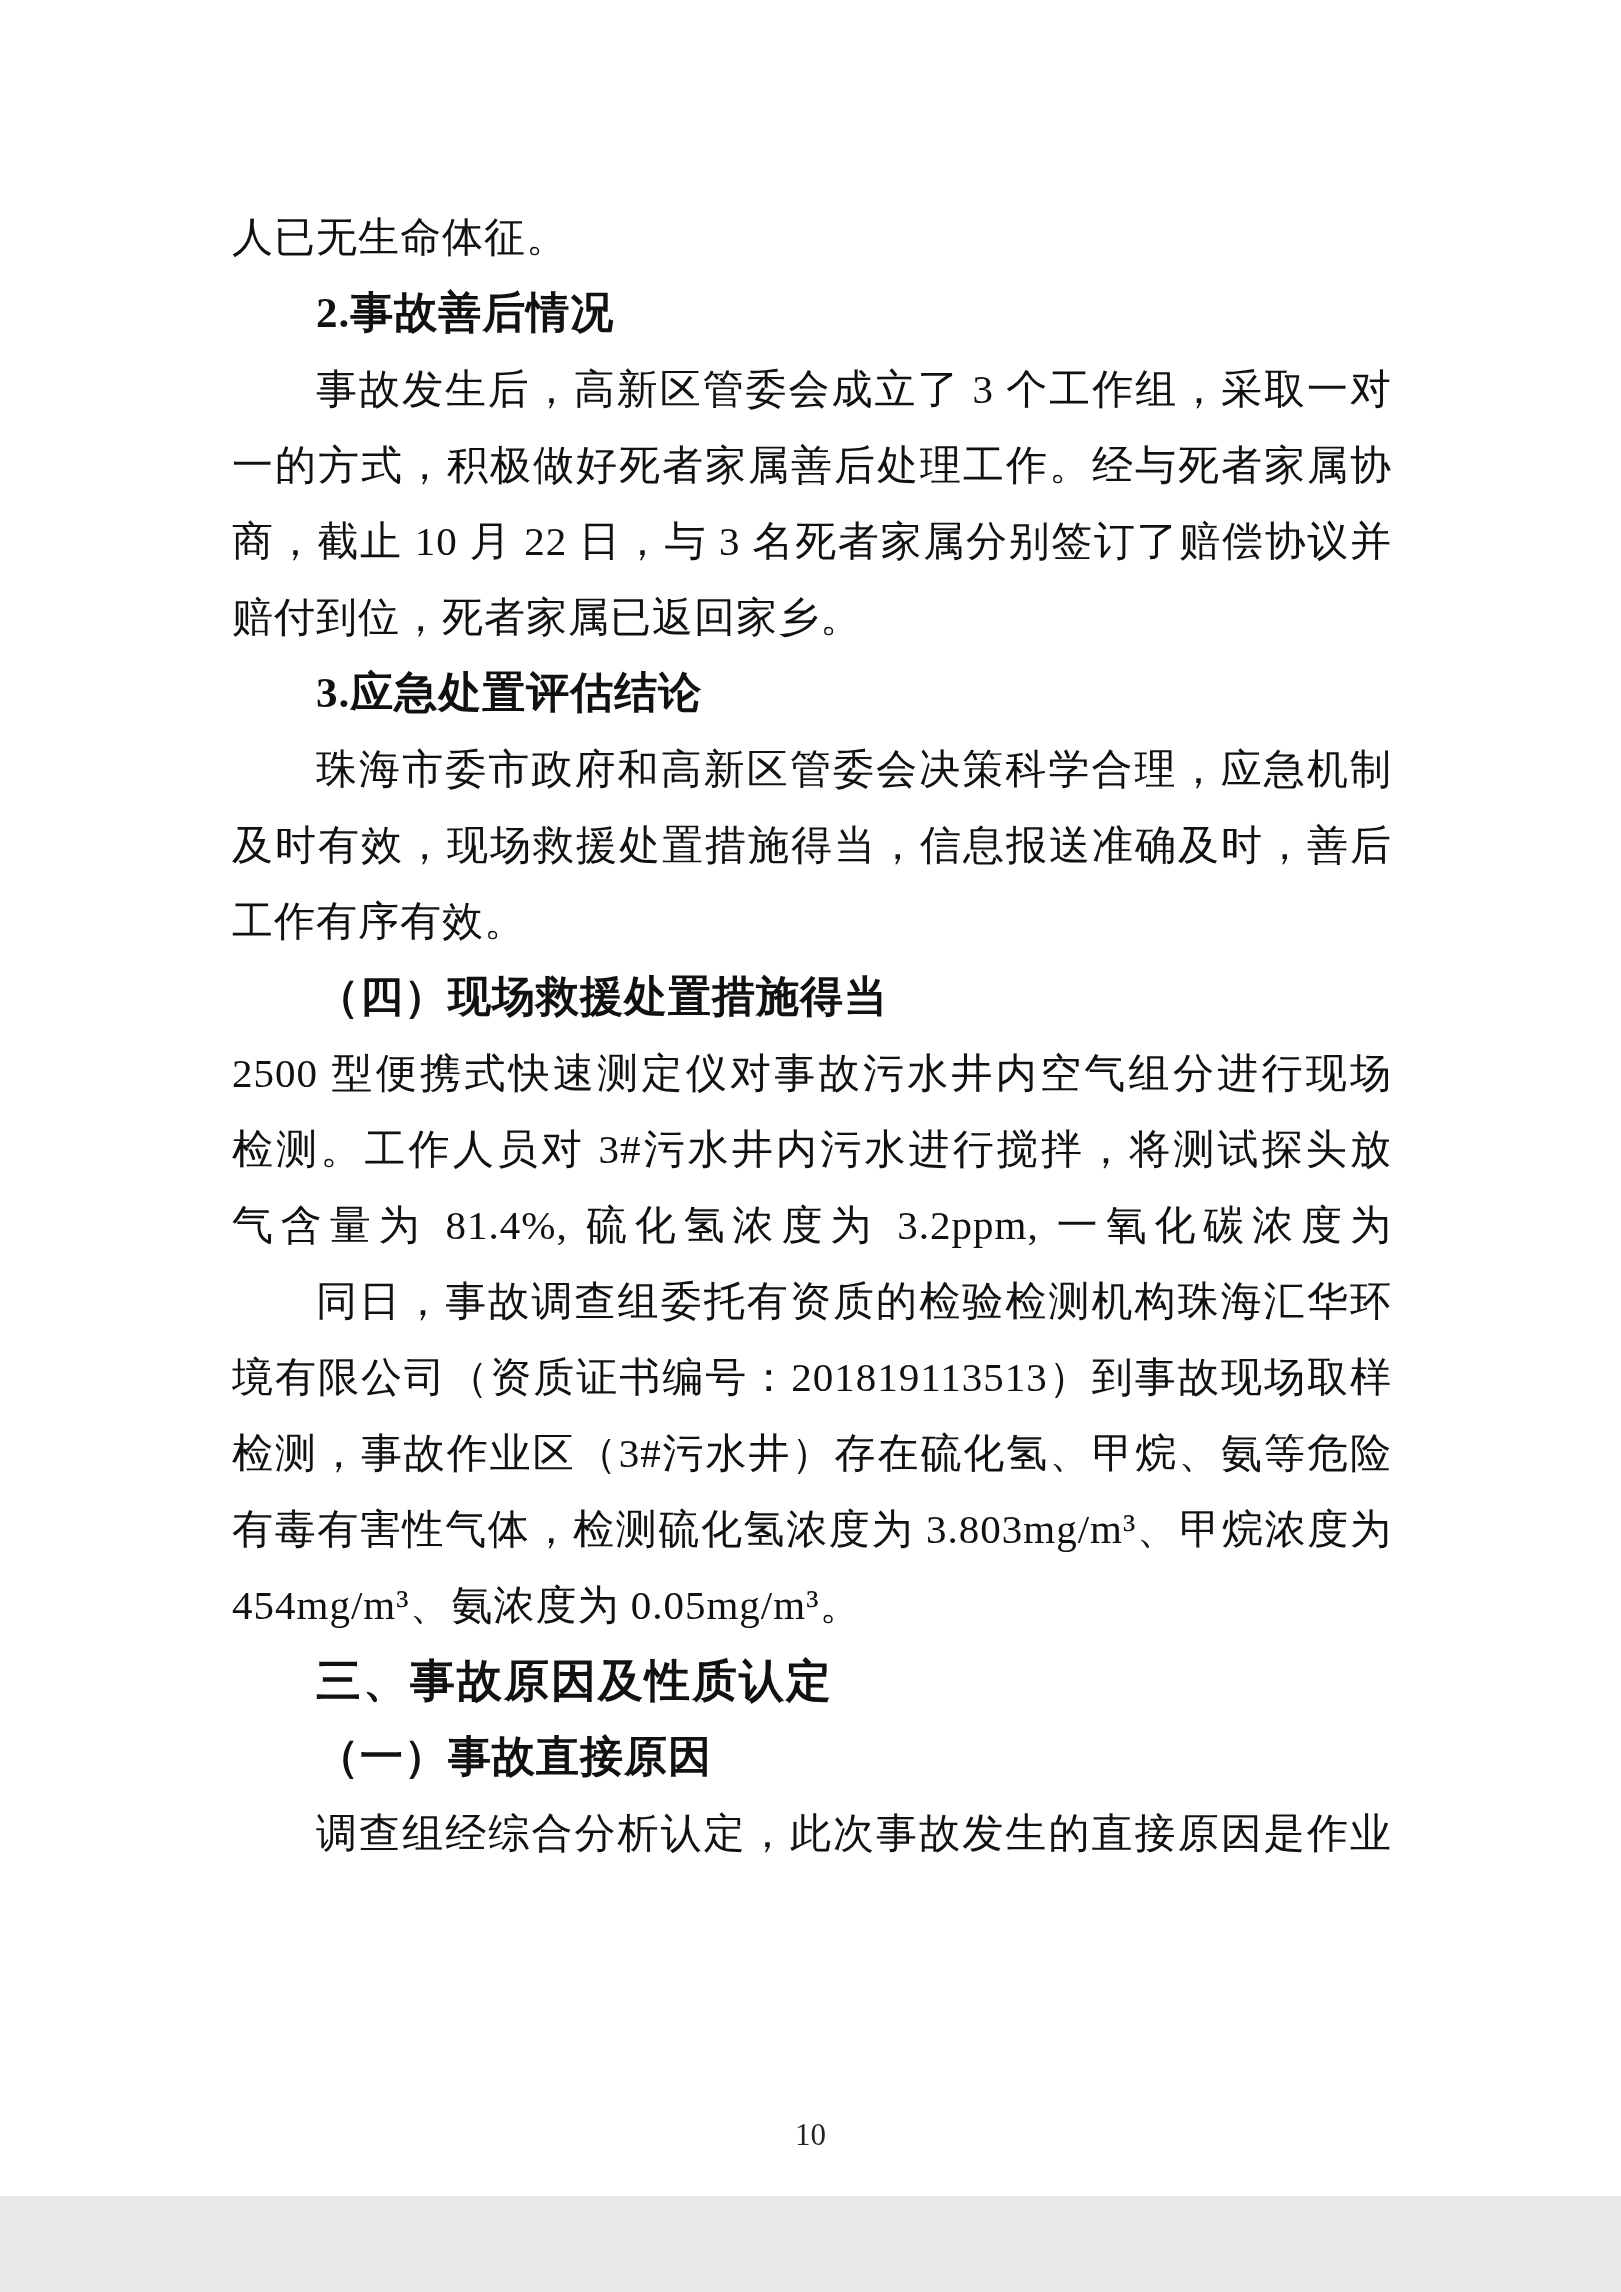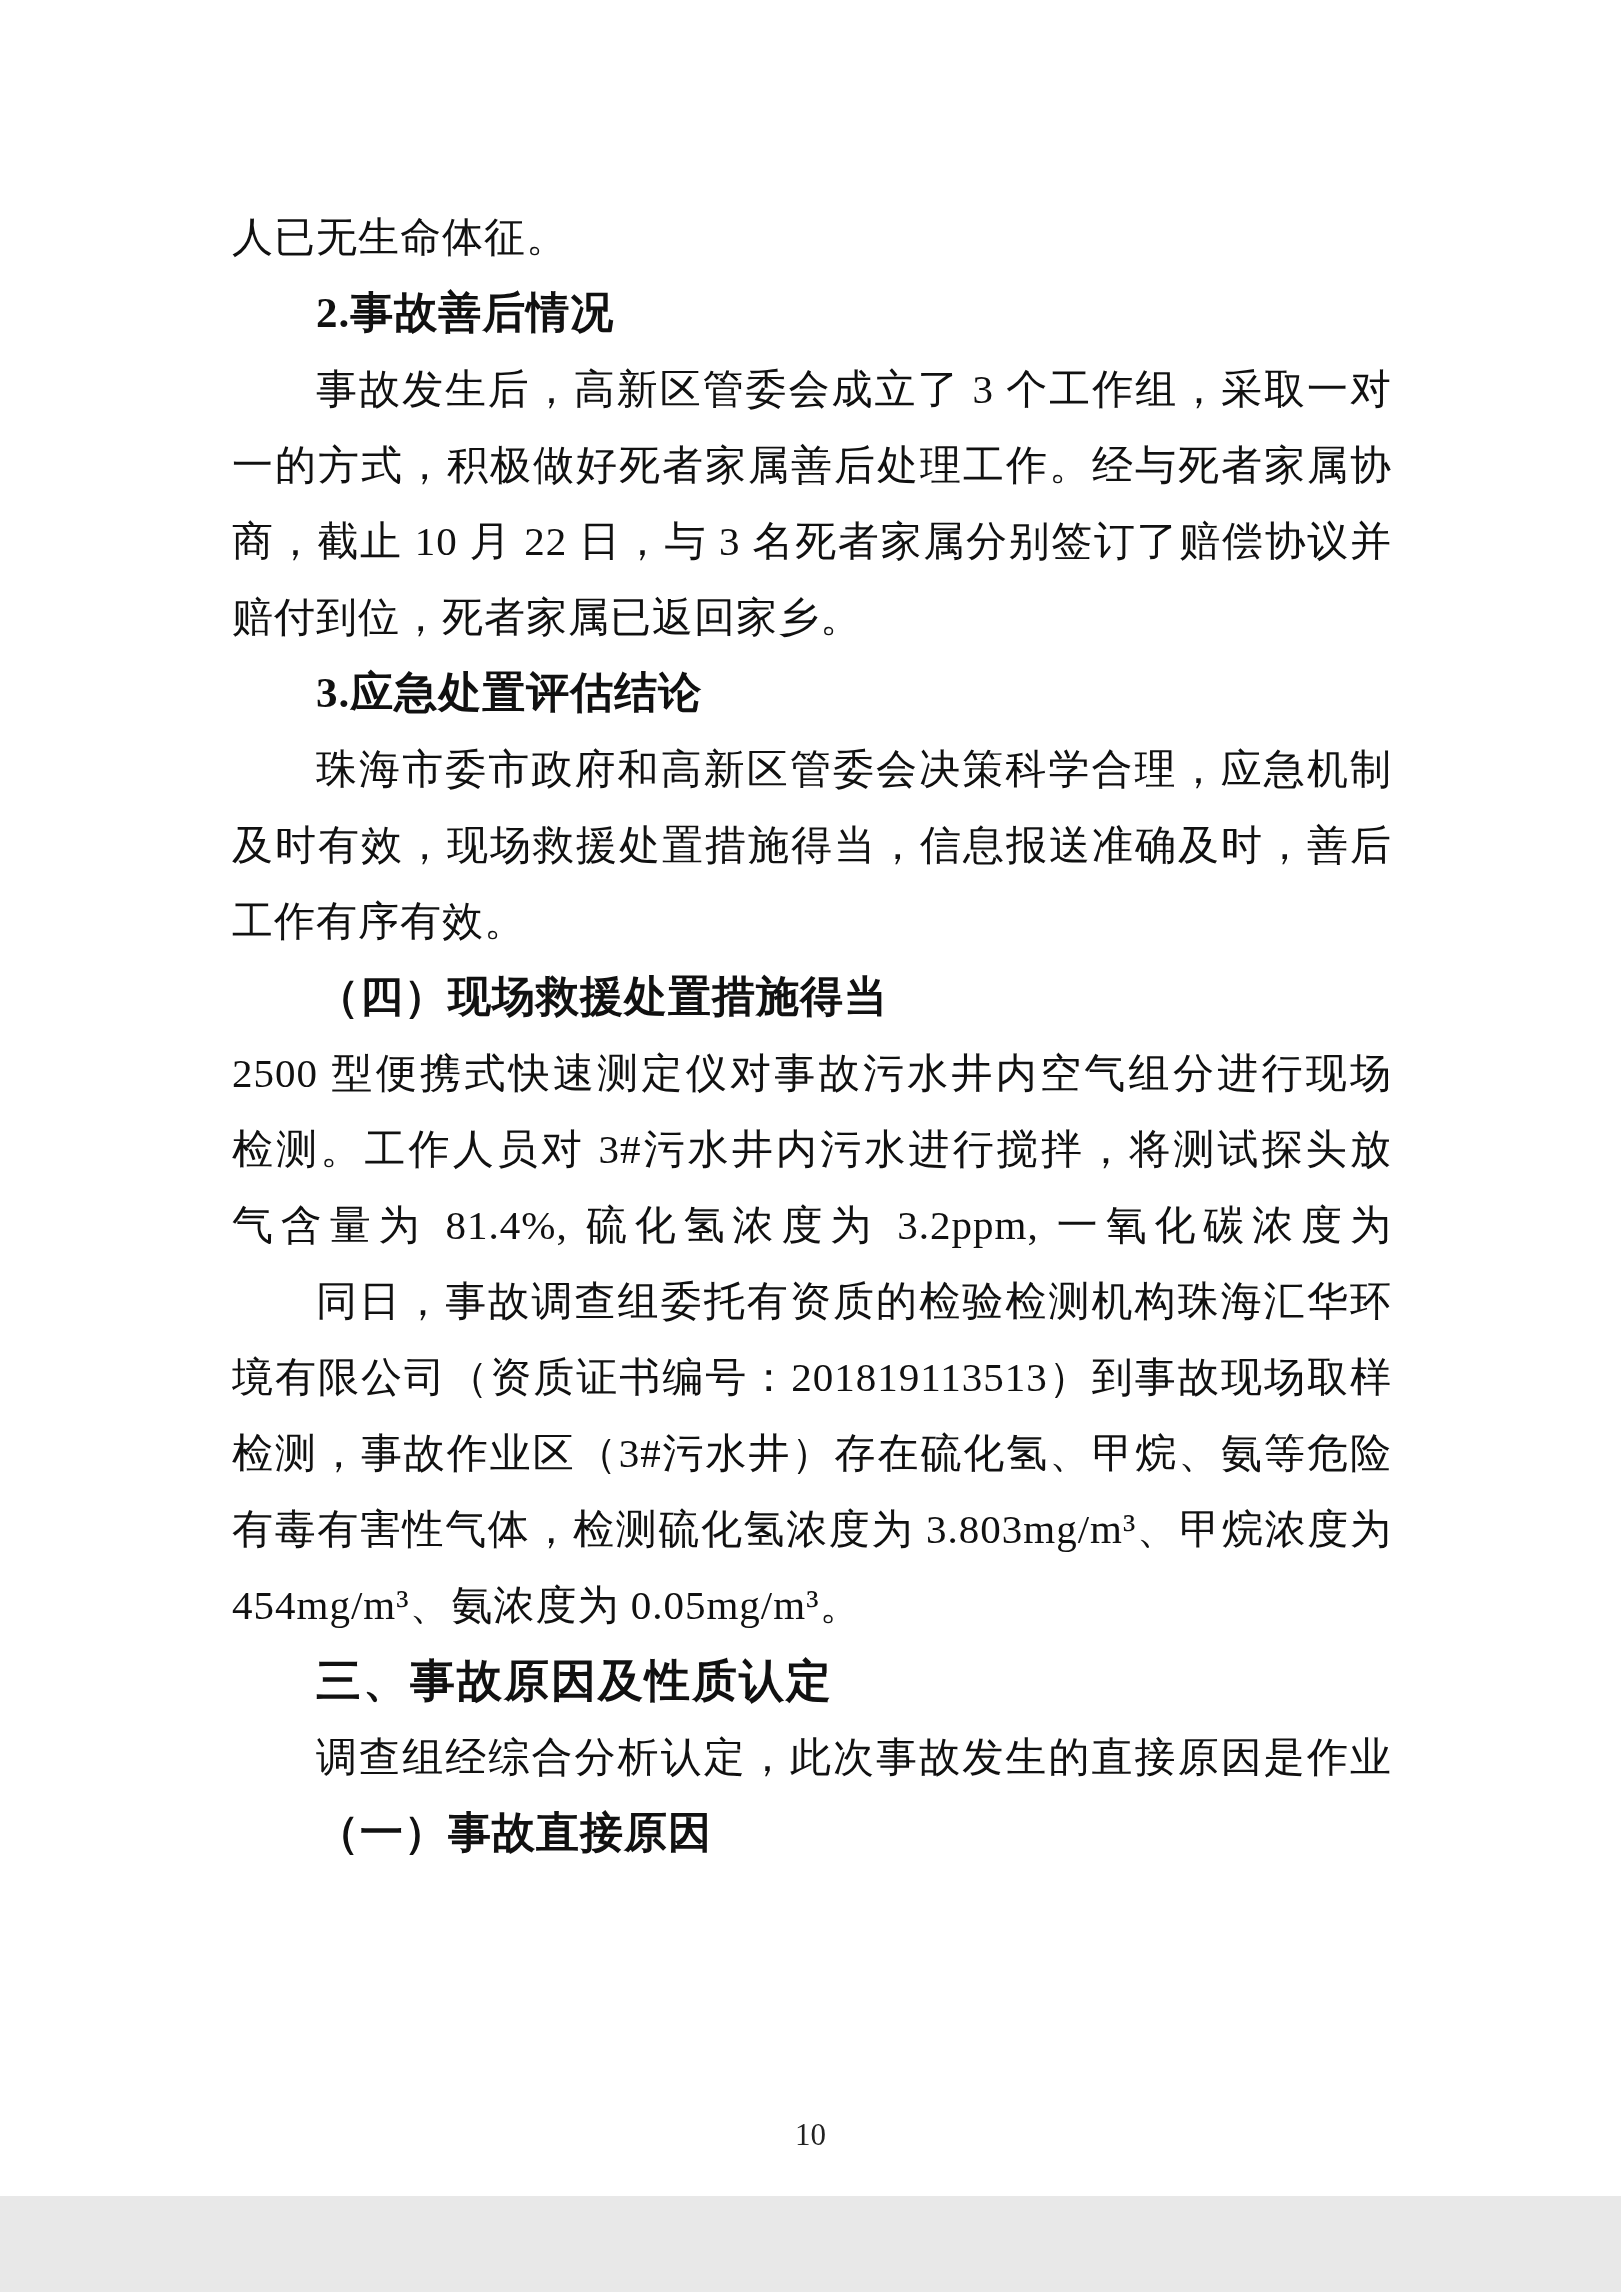--- a/index.html
+++ b/index.html
@@ -82,21 +82,21 @@
     <div class="line justify">气含量为 81.4%, 硫化氢浓度为 3.2ppm, 一氧化碳浓度为 2ppm。</div>
 
     <div class="line indent justify">同日，事故调查组委托有资质的检验检测机构珠海汇华环</div>
     <div class="line justify">境有限公司（资质证书编号：201819113513）到事故现场取样</div>
     <div class="line justify">检测，事故作业区（3#污水井）存在硫化氢、甲烷、氨等危险</div>
     <div class="line justify">有毒有害性气体，检测硫化氢浓度为 3.803mg/m³、甲烷浓度为</div>
     <div class="line">454mg/m³、氨浓度为 0.05mg/m³。</div>
 
     <div class="line heading-main indent">三、事故原因及性质认定</div>
 
+    <div class="line heading-sub indent">（一）事故直接原因</div>
+
     <div class="line indent justify">调查组经综合分析认定，此次事故发生的直接原因是作业</div>
-
-    <div class="line heading-sub indent">（一）事故直接原因</div>
 
   </div>
 
   <div class="page-number">10</div>
 </div>
 
 
 </body></html>

